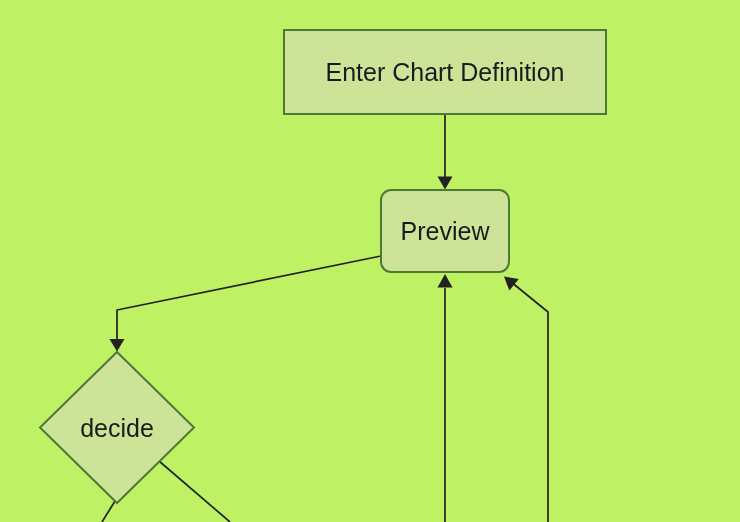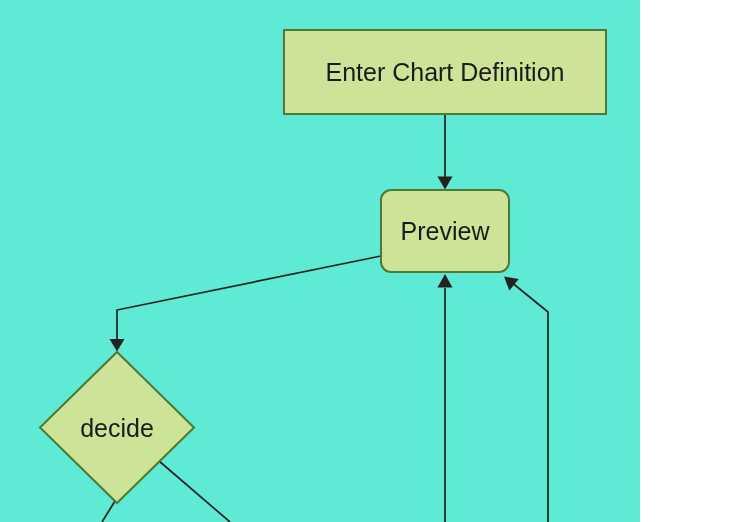--- a/index.html
+++ b/index.html
@@ -6,23 +6,23 @@
     margin: 0;
     padding: 0;
     width: 740px;
     height: 522px;
     overflow: hidden;
     background: #ffffff;
     font-family: "Liberation Sans", "DejaVu Sans", sans-serif;
   }
   .canvas {
     position: relative;
-    width: 640px;
+    width: 740px;
     height: 522px;
-    background: #5eead4;
+    background: #bef264;
   }
   svg.flow {
     display: block;
     width: 740px;
     height: 522px;
   }
   text.node-label {
     font-family: "Liberation Sans", "DejaVu Sans", sans-serif;
     font-size: 25px;
     text-anchor: middle;

